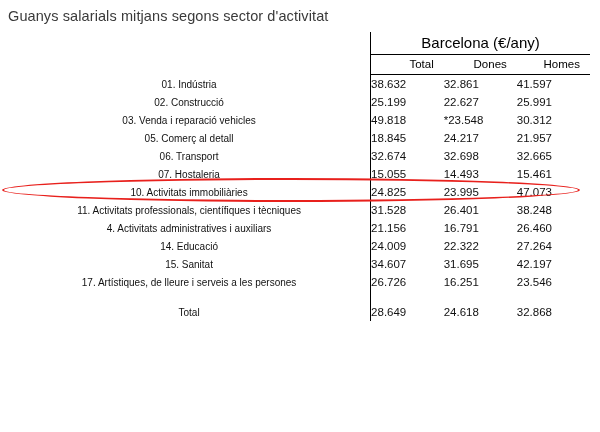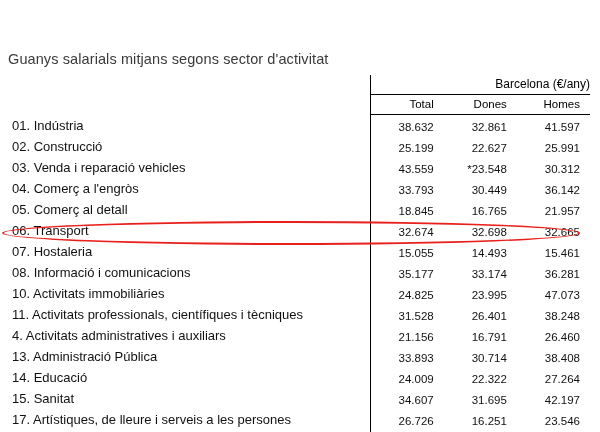--- a/index.html
+++ b/index.html
@@ -14,21 +14,20 @@
     color: #000000;
     overflow: hidden;
     position: relative;
   }
   .page {
     position: relative;
     width: 600px;
     height: 312px;
     box-sizing: border-box;
     padding: 6px 10px 4px 6px;
-    margin-top: 43px;
   }
   .doc-title {
     font-size: 14.5px;
     color: #3a3a3a;
     font-weight: 400;
     margin: 2px 0 8px 2px;
     letter-spacing: 0.1px;
   }
   table.wage-table {
     border-collapse: collapse;
@@ -38,46 +37,46 @@
   }
   table.wage-table td,
   table.wage-table th {
     padding: 0;
     vertical-align: bottom;
   }
   .col-label { width: 364px; }
   .col-num { width: 73px; }
 
   .group-head {
-    text-align: right;
+    text-align: center;
     font-weight: 400;
-    font-size: 12px;
+    font-size: 15px;
     color: #000;
     padding: 2px 0 3px 0 !important;
     border-bottom: 1px solid #000;
   }
   .sub-head {
     text-align: right;
     font-weight: 400;
     font-size: 11.5px;
     color: #000;
     padding: 3px 10px 4px 0 !important;
     border-bottom: 1px solid #000;
   }
   .sep-left {
     border-left: 1px solid #000;
   }
   .row-label {
     padding: 3px 4px 3px 6px !important;
-    font-size: 13px;
+    font-size: 10px;
     color: #111;
     white-space: nowrap;
+    text-align: center;
   }
   .row-num {
-    text-align: right;
     padding: 3px 10px 3px 0 !important;
     font-size: 11.5px;
     color: #111;
     white-space: nowrap;
   }
   .head-spacer-cell {
     border: none;
   }
   .total-gap td {
     height: 13px;
@@ -133,77 +132,59 @@
         <td class="row-num">41.597</td>
       </tr>
       <tr>
         <td class="row-label">02. Construcció</td>
         <td class="row-num sep-left">25.199</td>
         <td class="row-num">22.627</td>
         <td class="row-num">25.991</td>
       </tr>
       <tr>
         <td class="row-label">03. Venda i reparació vehicles</td>
-        <td class="row-num sep-left">43.559</td>
+        <td class="row-num sep-left">49.818</td>
         <td class="row-num">*23.548</td>
         <td class="row-num">30.312</td>
       </tr>
       <tr>
-        <td class="row-label">04. Comerç a l'engròs</td>
-        <td class="row-num sep-left">33.793</td>
-        <td class="row-num">30.449</td>
-        <td class="row-num">36.142</td>
-      </tr>
-      <tr>
         <td class="row-label">05. Comerç al detall</td>
         <td class="row-num sep-left">18.845</td>
-        <td class="row-num">16.765</td>
+        <td class="row-num">24.217</td>
         <td class="row-num">21.957</td>
       </tr>
       <tr>
         <td class="row-label">06. Transport</td>
         <td class="row-num sep-left">32.674</td>
         <td class="row-num">32.698</td>
         <td class="row-num">32.665</td>
       </tr>
       <tr>
         <td class="row-label">07. Hostaleria</td>
         <td class="row-num sep-left">15.055</td>
         <td class="row-num">14.493</td>
         <td class="row-num">15.461</td>
       </tr>
       <tr>
-        <td class="row-label">08. Informació i comunicacions</td>
-        <td class="row-num sep-left">35.177</td>
-        <td class="row-num">33.174</td>
-        <td class="row-num">36.281</td>
-      </tr>
-      <tr>
         <td class="row-label">10. Activitats immobiliàries</td>
         <td class="row-num sep-left">24.825</td>
         <td class="row-num">23.995</td>
         <td class="row-num">47.073</td>
       </tr>
       <tr>
         <td class="row-label">11. Activitats professionals, científiques i tècniques</td>
         <td class="row-num sep-left">31.528</td>
         <td class="row-num">26.401</td>
         <td class="row-num">38.248</td>
       </tr>
       <tr>
         <td class="row-label">4. Activitats administratives i auxiliars</td>
         <td class="row-num sep-left">21.156</td>
         <td class="row-num">16.791</td>
         <td class="row-num">26.460</td>
-      </tr>
-      <tr>
-        <td class="row-label">13. Administració Pública</td>
-        <td class="row-num sep-left">33.893</td>
-        <td class="row-num">30.714</td>
-        <td class="row-num">38.408</td>
       </tr>
       <tr>
         <td class="row-label">14. Educació</td>
         <td class="row-num sep-left">24.009</td>
         <td class="row-num">22.322</td>
         <td class="row-num">27.264</td>
       </tr>
       <tr>
         <td class="row-label">15. Sanitat</td>
         <td class="row-num sep-left">34.607</td>

